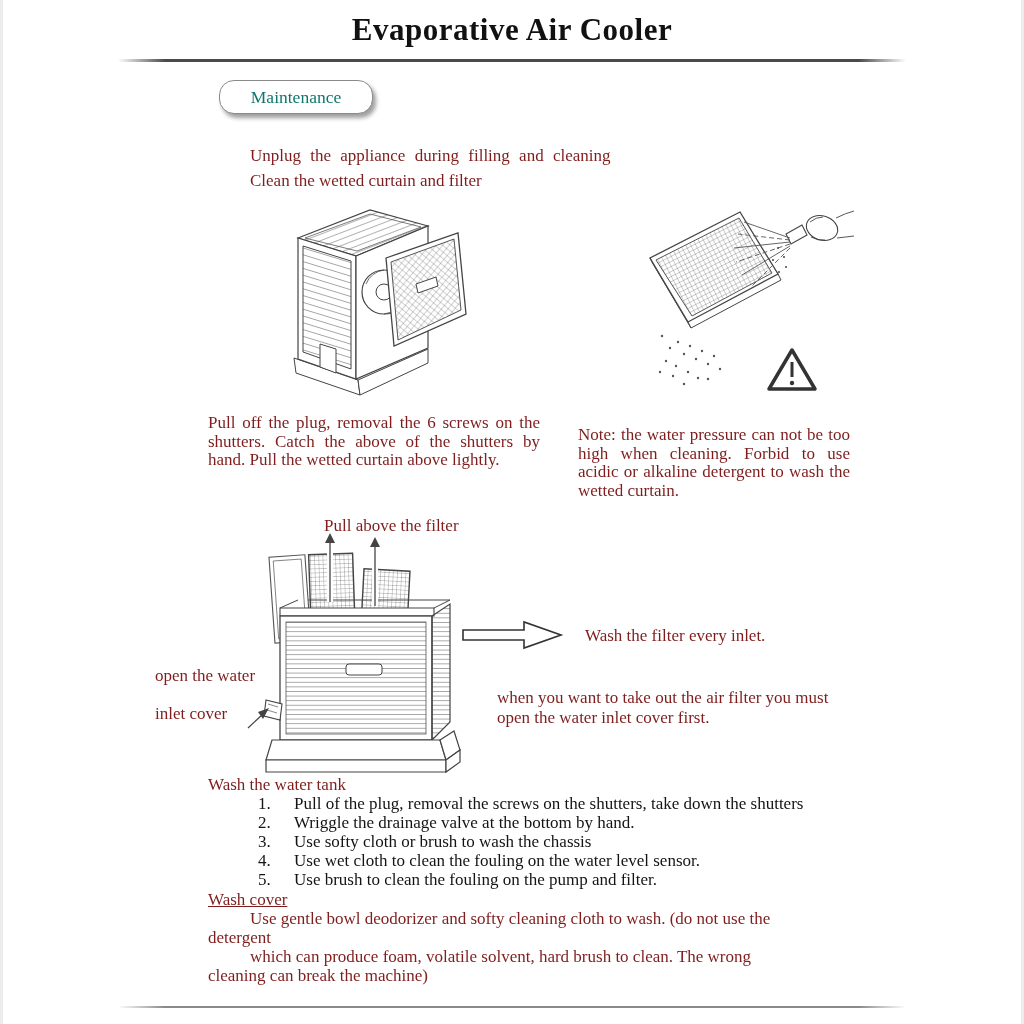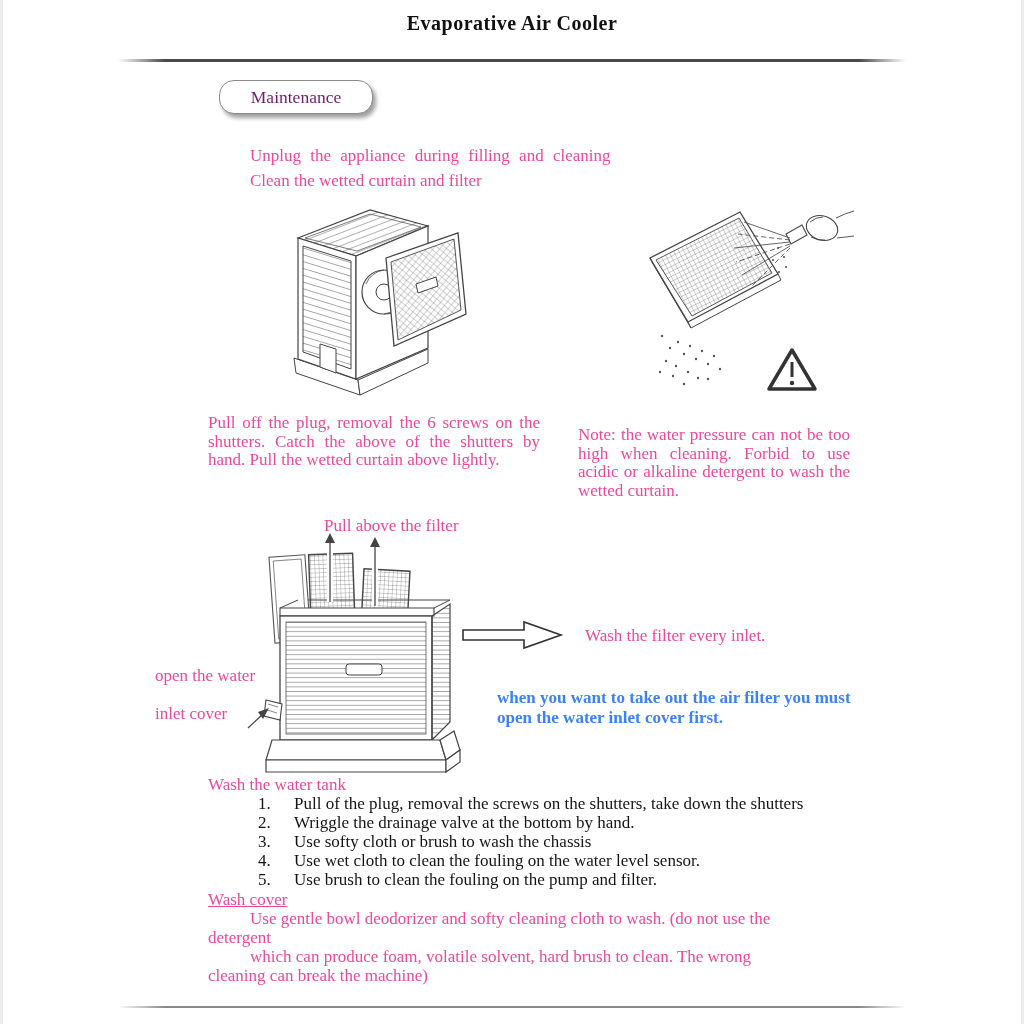--- a/index.html
+++ b/index.html
@@ -1,38 +1,38 @@
 <!DOCTYPE html>
 <html><head>
 <meta charset="utf-8">
 <style>
   * { margin:0; padding:0; box-sizing:border-box; }
   html,body { background:#fff; }
   body { width:1024px; height:1024px; font-family:"Liberation Serif", serif; color:#141414; }
   .page { position:relative; width:1024px; height:1024px; background:#fff; overflow:hidden; }
   .abs { position:absolute; }
   .page-edge { position:absolute; top:0; width:3px; height:1024px; background:#ececec; }
-  .title { top:12px; left:0; right:0; text-align:center; font-size:20px; font-weight:bold; letter-spacing:0.5px; color:#111; }
+  .title { top:12px; left:0; right:0; text-align:center; font-size:31px; font-weight:bold; letter-spacing:0.5px; color:#111; }
   .rule-top { top:59px; left:118px; width:788px; height:3px;
               background:linear-gradient(to right, rgba(80,80,80,0), #4a4a4a 6%, #4a4a4a 94%, rgba(80,80,80,0)); }
   .rule-bottom { top:1006px; left:118px; width:788px; height:2px;
               background:linear-gradient(to right, rgba(130,130,130,0), #8a8a8a 6%, #8a8a8a 94%, rgba(130,130,130,0)); }
   .maint-box { top:80px; left:219px; width:154px; height:34px; border:1px solid #8a8a8a; border-radius:15px;
                background:#fff; box-shadow:3px 4px 4px rgba(0,0,0,0.38); display:flex; align-items:center;
-               justify-content:center; font-size:17.5px; color:#701a75; }
-  .body-text { font-size:17px; line-height:19px; color:#ec4899; }
+               justify-content:center; font-size:17.5px; color:#0f766e; }
+  .body-text { font-size:17px; line-height:19px; color:#7f1d1d; }
   .intro1 { top:146px; left:250px; word-spacing:5px; }
   .intro2 { top:171px; left:250px; }
   .para-left  { top:414px; left:208px; width:332px; text-align:justify; line-height:18.5px; }
   .para-right { top:414px; left:578px; width:272px; text-align:justify; line-height:18.5px;margin-top:12px; }
   .pull-label { top:516px; left:280px;margin-left:44px; }
   .inlet1 { top:666px; left:155px; }
   .inlet2 { top:704px; left:155px; }
   .weekly { top:626px; left:585px; }
-  .warn-bold { top:688px; left:497px; width:362px; font-weight:bold; line-height:20px; color:#3b82f6; }
+  .warn-bold { top:688px; left:497px; width:362px; font-weight:normal; line-height:20px; color:#7f1d1d; }
   .tank-head { top:775px; left:208px; }
   .tank-item { position:absolute; left:258px; font-size:17px; white-space:nowrap; }
   .tank-item .num { display:inline-block; width:20px; }
   .tank-item .itxt { margin-left:16px; }
   .cover-head { top:890px; left:208px;text-decoration:underline; }
   .cover-l1 { top:909px; left:250px; }
   .cover-l2 { top:928px; left:208px; }
   .cover-l3 { top:947px; left:250px; }
   .cover-l4 { top:966px; left:208px; }
   .illu { position:absolute; }

